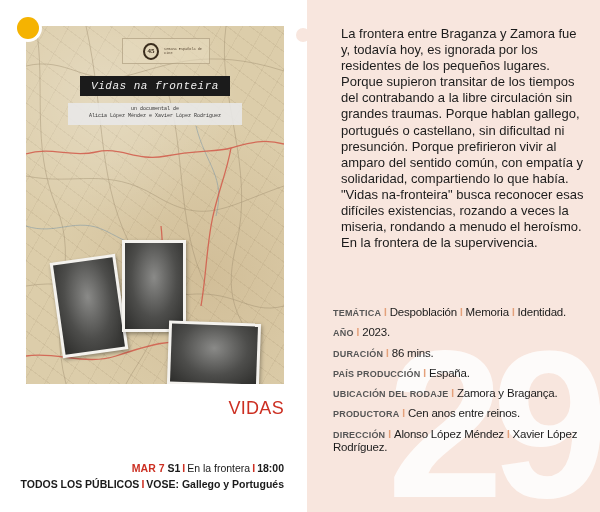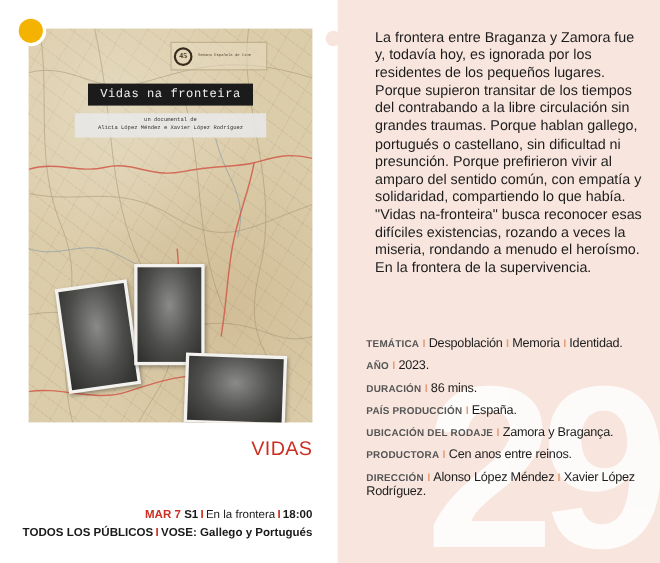--- a/index.html
+++ b/index.html
@@ -24,33 +24,34 @@
         radial-gradient(circle at 70% 70%, rgba(160,120,70,0.18), transparent 50%),
         repeating-linear-gradient(37deg, rgba(120,100,70,0.10) 0 1px, transparent 1px 14px),
         repeating-linear-gradient(-61deg, rgba(120,100,70,0.08) 0 1px, transparent 1px 19px),
         #dccdaa;
       overflow: hidden; z-index: 1;
     }
     .poster svg.map { position: absolute; left: 0; top: 0; }
     .festival-badge {
       position: absolute; left: 96px; top: 12px; width: 88px; height: 26px;
       border: 1px solid rgba(120,100,70,0.35); background: rgba(230,218,190,0.6);
-      display: flex; align-items: center; padding-left: 2px; gap: 5px; margin-left: 33px;
+      display: flex; align-items: center; padding-left: 20px; gap: 5px;
     }
     .badge-circle {
       width: 17px; height: 17px; border-radius: 50%; border: 2px solid #3a2c1c;
       font-size: 7px; font-weight: bold; color: #3a2c1c; display: flex;
       align-items: center; justify-content: center; font-family: "Liberation Serif", serif;
     }
     .badge-text { font-size: 3.5px; line-height: 4px; color: #5a4a36; font-family: "Liberation Mono", monospace; }
     .poster-title {
       position: absolute; left: 54px; top: 50px; width: 150px; height: 20px;
       background: #1b1b1b; color: #f0f0f0; font-family: "Liberation Mono", monospace;
       font-size: 11px; display: flex; align-items: center; justify-content: center;
       letter-spacing: 0.5px;
+      font-style: italic;
     }
     .poster-credits {
       position: absolute; left: 42px; top: 77px; width: 174px; height: 22px;
       background: rgba(232,232,232,0.88); color: #333; font-family: "Liberation Mono", monospace;
       font-size: 5px; line-height: 7px; text-align: center; padding-top: 3px;
     }
     .photo {
       position: absolute; background: #f4f2ee; padding: 3px;
       box-shadow: 1px 2px 4px rgba(0,0,0,0.35);
     }

